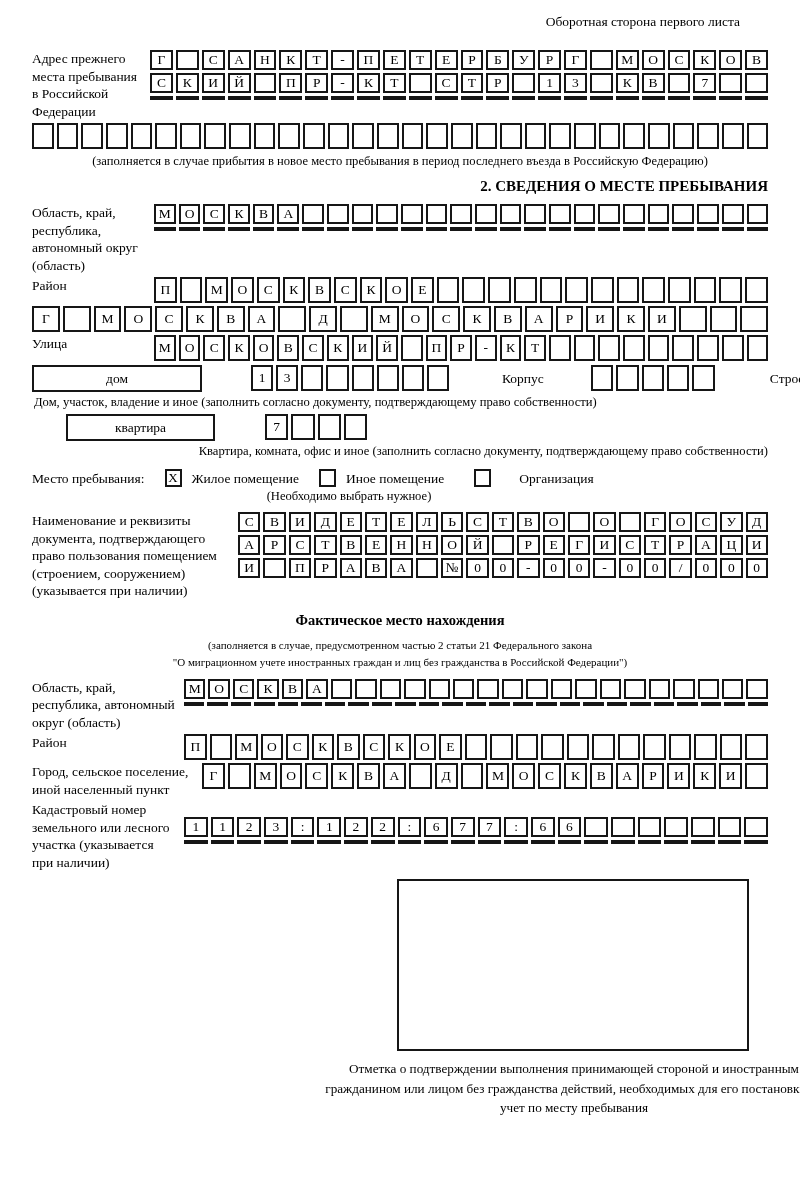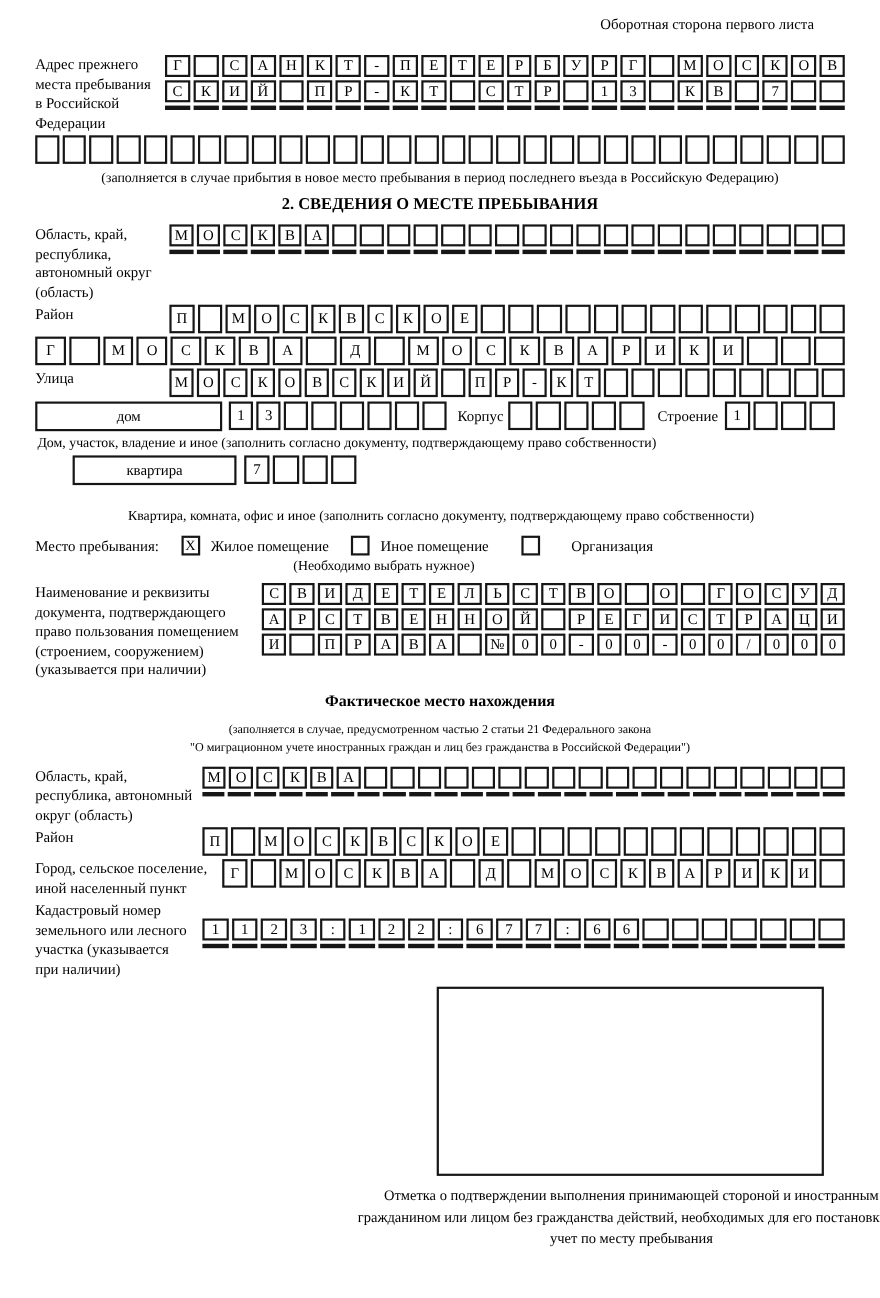--- a/index.html
+++ b/index.html
@@ -10,26 +10,26 @@
 
   .fblock{display:flex;align-items:flex-start;}
   .flabel{font-size:13.5px;line-height:17.5px;box-sizing:border-box;padding-right:8px;flex-shrink:0;}
   .w118{width:118px;} .w122{width:122px;} .w152{width:152px;} .w170{width:170px;} .w206{width:206px;}
   .rows{display:flex;flex-direction:column;gap:3px;flex:1;min-width:0;}
   .cells{display:flex;gap:3px;height:26px;flex:1;min-width:0;}
   .cells.fixed{flex:none;}
   .cell{flex:1;box-sizing:border-box;border:2px solid #161616;display:flex;
         align-items:center;justify-content:center;font-size:13.5px;background:#fff;}
   .caption{font-size:12.6px;text-align:center;margin:5px 0 8px 0;line-height:15px;}
-  .title2{font-size:15px;font-weight:bold;text-align:center;margin:9px 0 9px 0;}
+  .title2{font-size:15px;font-weight:bold;text-align:right;margin:9px 0 9px 0;}
   .rowgap{margin-bottom:3px;}
 
   .labelbox{box-sizing:border-box;border:2px solid #161616;height:27px;display:flex;
             align-items:center;justify-content:center;font-size:13.5px;flex-shrink:0;}
-  .house-row,.apt-row{display:flex;align-items:stretch;height:27px;margin:4px 0 2px 0;}
+  .house-row,.apt-row{display:flex;align-items:stretch;height:27px;margin:4px 0 2px 0;gap:43px;}
   .inline-label{font-size:13.5px;display:flex;align-items:center;flex-shrink:0;}
 
   .stay-row{display:flex;align-items:flex-end;font-size:13.5px;margin:6px 0 2px 0;height:22px;}
   .chk{width:17px;height:18px;box-sizing:border-box;border:2px solid #161616;display:flex;
        align-items:center;justify-content:center;font-size:13px;flex-shrink:0;}
   .stay-caption{font-size:12.6px;text-align:center;width:330px;margin:2px 0 8px 152px;}
 
   .subtitle{font-size:14.5px;font-weight:bold;text-align:center;margin:12px 0 8px 0;}
   .law-caption{font-size:11px;text-align:center;line-height:17px;margin:0 0 8px 0;}
 
@@ -345,21 +345,21 @@
 
   <div class="apt-row">
     <div class="labelbox" style="width:149px;margin-left:34px;">квартира</div>
     <div class="cells fixed" style="width:102px;margin-left:7px;">
         <span class="cell">7</span>
         <span class="cell"></span>
         <span class="cell"></span>
         <span class="cell"></span>
       </div>
   </div>
-  <div class="caption" style="text-align:center;margin:21px 0 4px 2px;">Квартира, комната, офис и иное (заполнить согласно документу, подтверждающему право собственности)</div>
+  <div class="caption" style="text-align:right;margin:3px 0 4px 2px;">Квартира, комната, офис и иное (заполнить согласно документу, подтверждающему право собственности)</div>
 
   <div class="stay-row">
     <span>Место пребывания:</span>
     <span class="chk" style="margin-left:20px;">X</span>
     <span style="margin-left:10px;">Жилое помещение</span>
     <span class="chk" style="margin-left:20px;"></span>
     <span style="margin-left:10px;">Иное помещение</span>
     <span class="chk" style="margin-left:30px;"></span>
     <span style="margin-left:28px;">Организация</span>
   </div>

